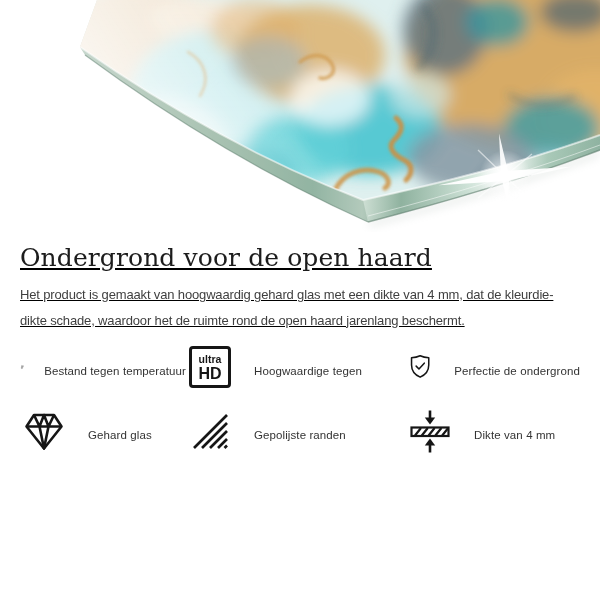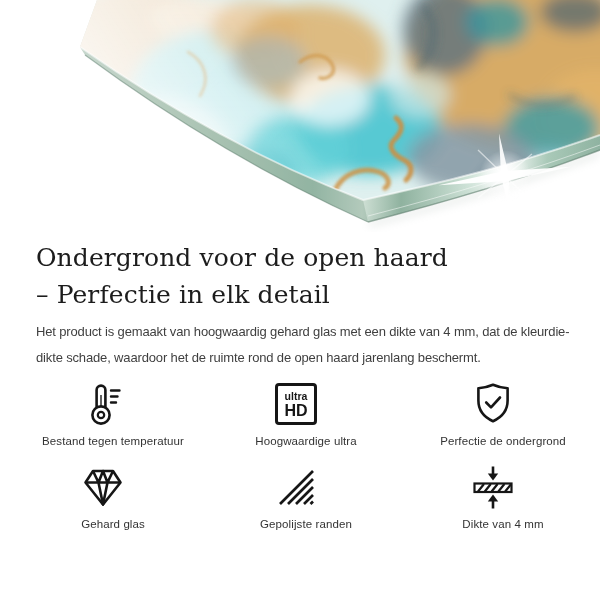--- a/index.html
+++ b/index.html
@@ -1,36 +1,36 @@
 <!DOCTYPE html>
 <html><head>
 <meta charset="utf-8">
 <style>
   html,body{margin:0;padding:0;}
   body{
     width:600px;height:600px;background:#ffffff;overflow:hidden;
     font-family:"Liberation Sans",sans-serif;position:relative;
   }
   .hero{display:block;width:600px;height:232px;}
-  .content{padding:0 36px;}
+  .content{padding:0 20px;text-decoration:underline;}
   .title{
     font-family:"DejaVu Serif",serif;font-weight:400;color:#1c1c1c;
     font-size:25px;line-height:37px;margin:7px 0 0;letter-spacing:.1px;
   }
   .title span{display:block;}
   .desc{
     margin:6px 0 0;color:#3f3f3f;font-size:13px;line-height:25.5px;
     letter-spacing:-.15px;
   }
   .desc span{display:block;white-space:nowrap;}
   .features{
     margin:10px 20px 0;display:grid;grid-template-columns:166px 220px 174px;
     row-gap:16px;
   }
-  .feature{display:flex;flex-direction:column;align-items:center;}
+  .feature{display:flex;align-items:center;}
   .feature svg{width:48px;height:48px;display:block;}
   .feature .lbl{
     margin-top:7px;font-size:11.5px;color:#333;letter-spacing:.1px;white-space:nowrap;padding-left:20px;
   }
   .ic{stroke:#161616;fill:none;stroke-width:2.6;}
   .ic .fill{fill:#161616;stroke:none;}
   .ic text{fill:#161616;stroke:none;font-family:"Liberation Sans",sans-serif;text-anchor:middle;}
 </style>
 </head>
 <body>
@@ -125,21 +125,20 @@
       <polygon points="505,133 501,176 505,213 509,176" fill="#ffffff" opacity="0.9"></polygon>
     </g>
     <path d="M478,150 L532,202 M532,154 L478,198" stroke="#ffffff" stroke-width="1.4" opacity="0.55"></path>
     <circle cx="505" cy="176" r="3.5" fill="#ffffff"></circle>
   </g>
 </svg>
 
 <div class="content">
   <h1 class="title">
     <span>Ondergrond voor de open haard</span>
-    <span>– Perfectie in elk detail</span>
   </h1>
   <p class="desc">
     <span>Het product is gemaakt van hoogwaardig gehard glas met een dikte van 4 mm, dat de kleurdie-</span>
     <span>dikte schade, waardoor het de ruimte rond de open haard jarenlang beschermt.</span>
   </p>
 </div>
 
 <div class="features">
 
   <div class="feature">
@@ -152,21 +151,21 @@
     </svg>
     <span class="lbl">Bestand tegen temperatuur</span>
   </div>
 
   <div class="feature">
     <svg class="ic" viewBox="0 0 48 48">
       <rect x="4.5" y="4.5" width="39" height="39" rx="2.5" stroke-width="3"></rect>
       <text x="24" y="20" font-size="10.5" font-weight="700">ultra</text>
       <text x="24" y="36" font-size="16" font-weight="800">HD</text>
     </svg>
-    <span class="lbl">Hoogwaardige ultra</span>
+    <span class="lbl">Hoogwaardige tegen</span>
   </div>
 
   <div class="feature">
     <svg class="ic" viewBox="0 0 48 48">
       <path d="M24,4.8 C28.5,6.8 33.5,7.9 38.6,8.3 V20.5 c0,10.6 -7,17.3 -14.6,20.7 C16.4,37.8 9.4,31.1 9.4,20.5 V8.3 C14.5,7.9 19.5,6.8 24,4.8 Z" stroke-linejoin="round"></path>
       <path d="M17.2,22.5 l4.8,4.8 L31,17.5" stroke-linecap="round" stroke-linejoin="round"></path>
     </svg>
     <span class="lbl">Perfectie de ondergrond</span>
   </div>
 

